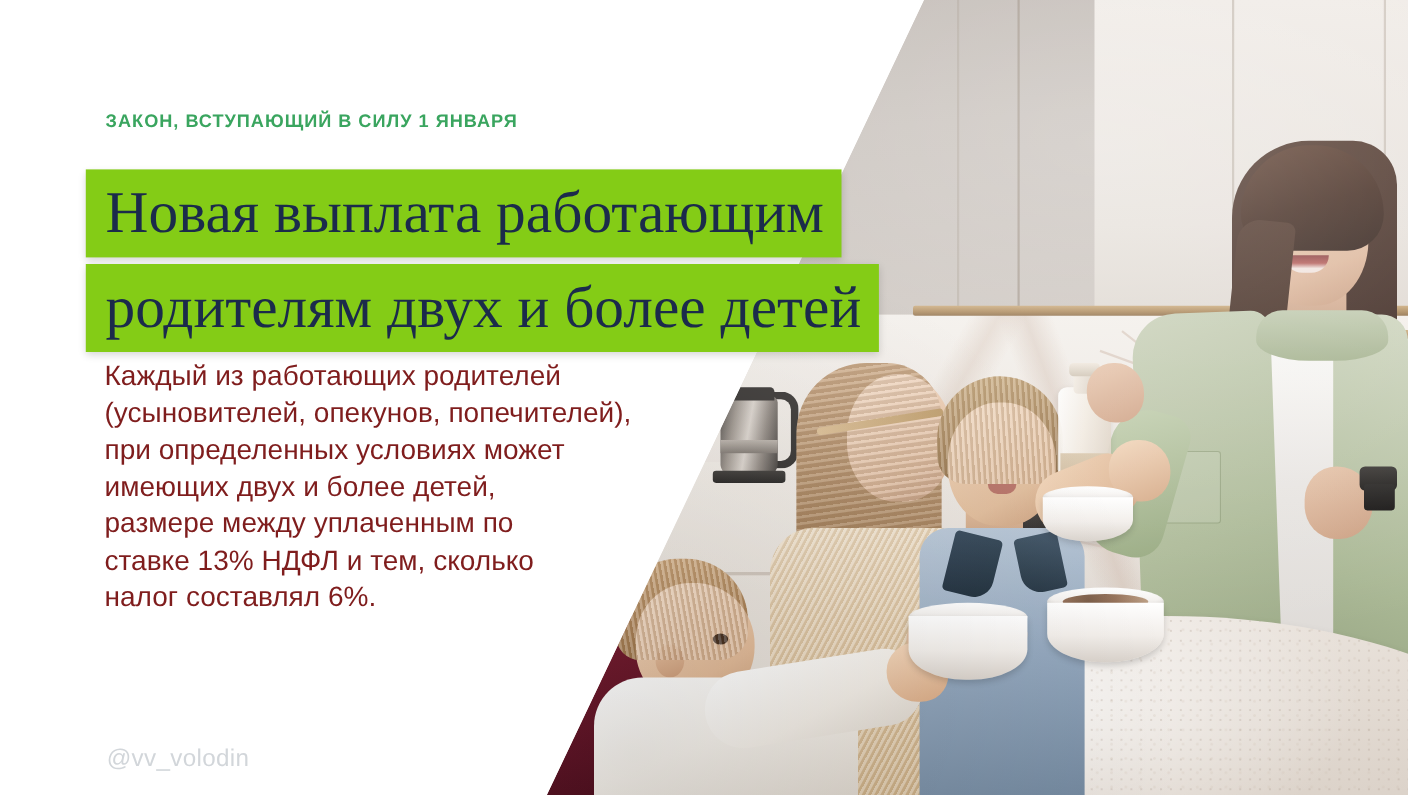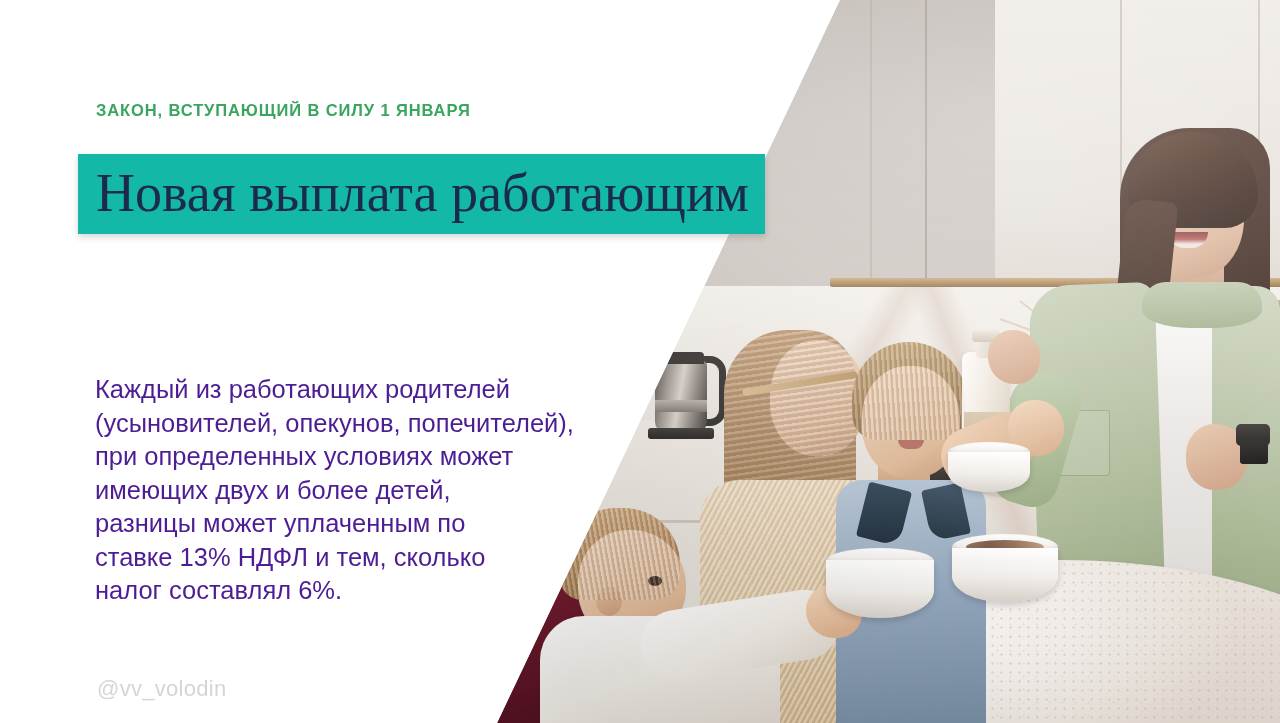--- a/index.html
+++ b/index.html
@@ -454,38 +454,37 @@
   
   #eyebrow {
     position:absolute; left:96px; top:101px;
     font-size:16.5px; font-weight:600; letter-spacing:.9px;
     color:#3aa55f; white-space:nowrap;
   }
 
   #headline { position:absolute; left:78px; top:154px; }
   .hl-line {
     display:block;
-    background:#14b8a6;
+    background:#84cc16;
     color:#1b2b4b;
     font-family:"Liberation Serif", serif;
     font-size:54px; line-height:1.0;
     white-space:nowrap;
     padding:12px 16px 14px 18px;
     box-shadow:0 3px 7px rgba(0,0,0,.16);
     width:max-content;
   }
   .hl-line + .hl-line { margin-top:6px; }
 
   #body-text {
     position:absolute; left:95px; top:326px;
-    color:#4c1d95;
+    color:#7f1d1d;
     font-size:25.5px;
     line-height:33.5px;
     white-space:nowrap;
-    margin-top:47px;
   }
   #body-text span { display:block; }
 
   #handle {
     position:absolute; left:97px; top:676px;
     font-size:22px; color:#d2d6da; letter-spacing:.3px;
   }
 </style>
 </head>
 <body>
@@ -597,27 +596,28 @@
 
     <div class="ph photo-light"></div>
   </div>
 
   <div id="panel"></div>
 
   <div id="eyebrow">ЗАКОН, ВСТУПАЮЩИЙ В СИЛУ 1 ЯНВАРЯ</div>
 
   <div id="headline">
     <span class="hl-line">Новая выплата работающим</span>
+    <span class="hl-line">родителям двух и более детей</span>
   </div>
 
   <div id="body-text">
     <span>Каждый из работающих родителей</span>
     <span>(усыновителей, опекунов, попечителей),</span>
     <span>при определенных условиях может</span>
     <span>имеющих двух и более детей,</span>
-    <span>разницы может уплаченным по</span>
+    <span>размере между уплаченным по</span>
     <span>ставке 13% НДФЛ и тем, сколько</span>
     <span>налог составлял 6%.</span>
   </div>
 
   <div id="handle">@vv_volodin</div>
 
 </div>
 
 </body></html>

